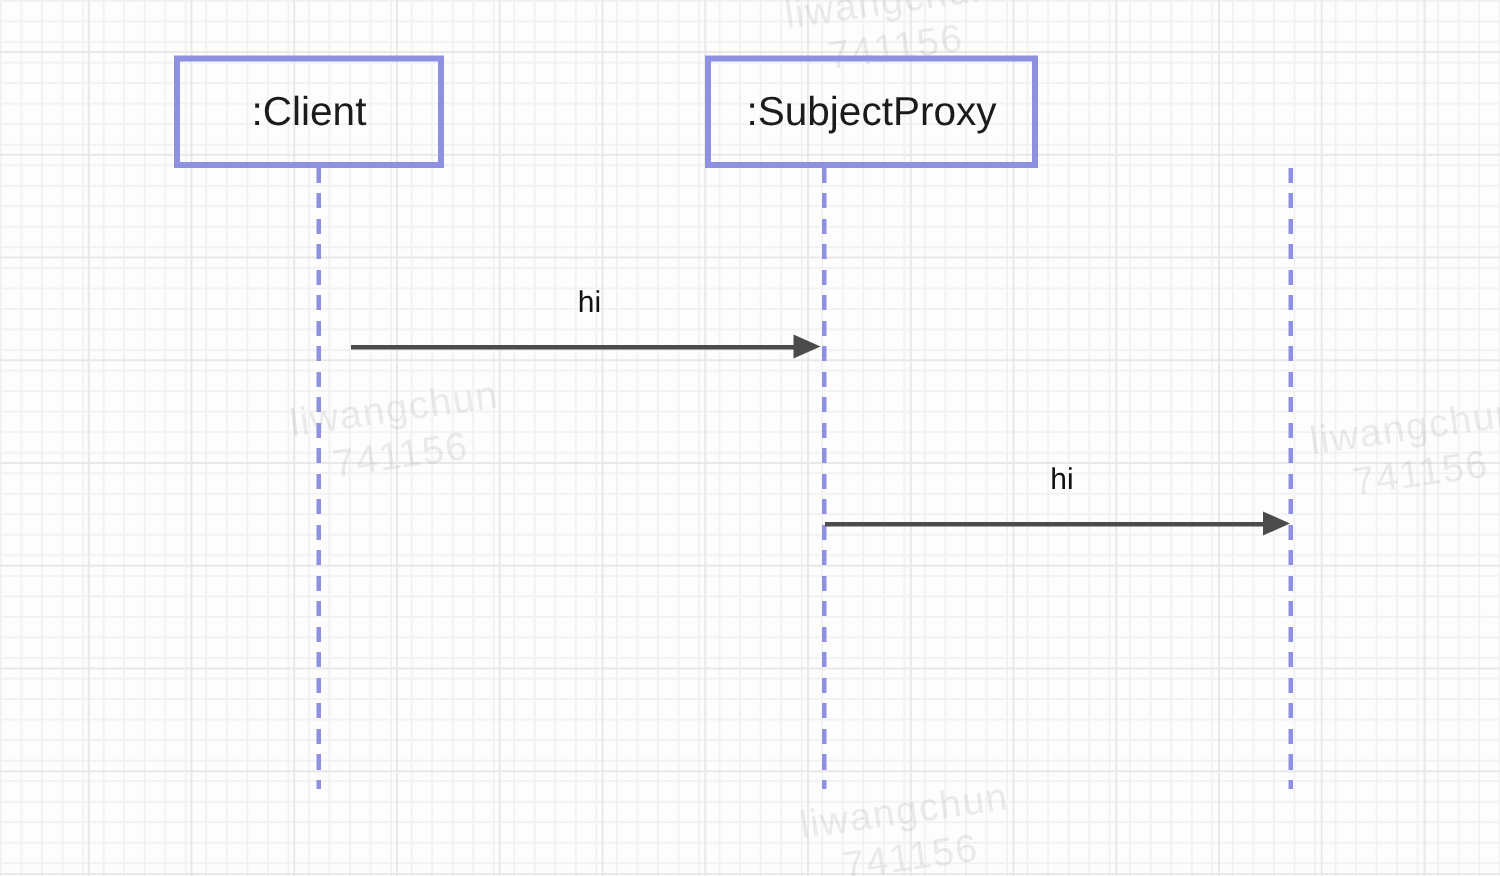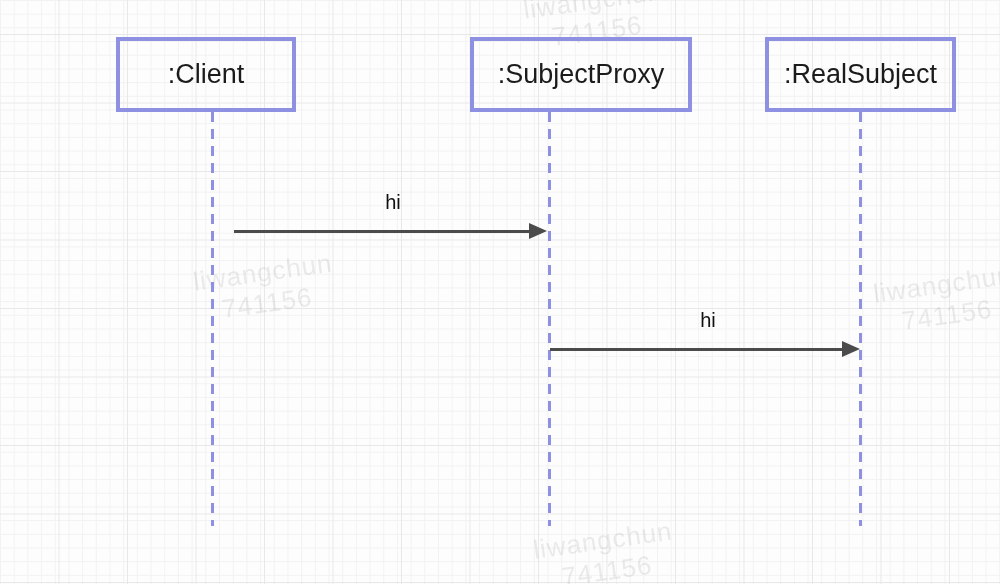--- a/index.html
+++ b/index.html
@@ -126,23 +126,20 @@
   <div class="lifeline" style="left:211px;"></div>
   <div class="lifeline" style="left:548px;"></div>
   <div class="lifeline" style="left:859px;"></div>
 
   <div class="actor-box" style="left:116px;width:180px;">
     <span class="actor-label">:Client</span>
   </div>
   <div class="actor-box" style="left:450px;width:222px;margin-left:20px;">
     <span class="actor-label">:SubjectProxy</span>
   </div>
-  <div class="actor-box" style="left:765px;width:191px;">
-    <span class="actor-label">:RealSubject</span>
-  </div>
 
   <div>
     <div class="message-label" style="left:393px;top:192px;">hi</div>
     <div class="arrow-line" style="left:234px;top:230px;width:296px;"></div>
     <div class="arrow-head" style="left:529px;top:223px;"></div>
   </div>
 
   <div>
     <div class="message-label" style="left:708px;top:310px;">hi</div>
     <div class="arrow-line" style="left:550px;top:348px;width:293px;"></div>

